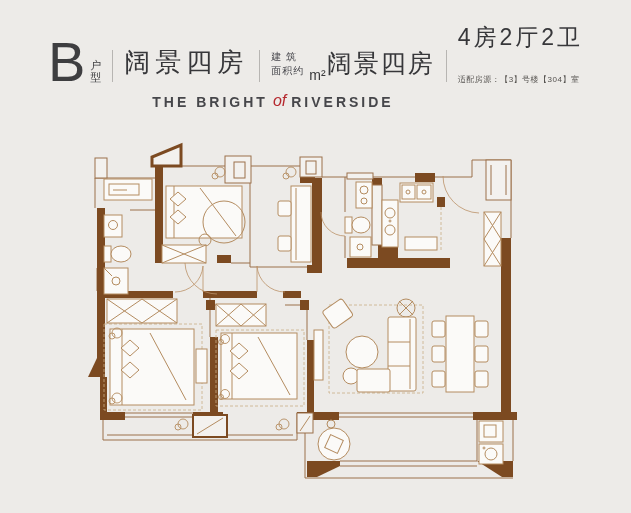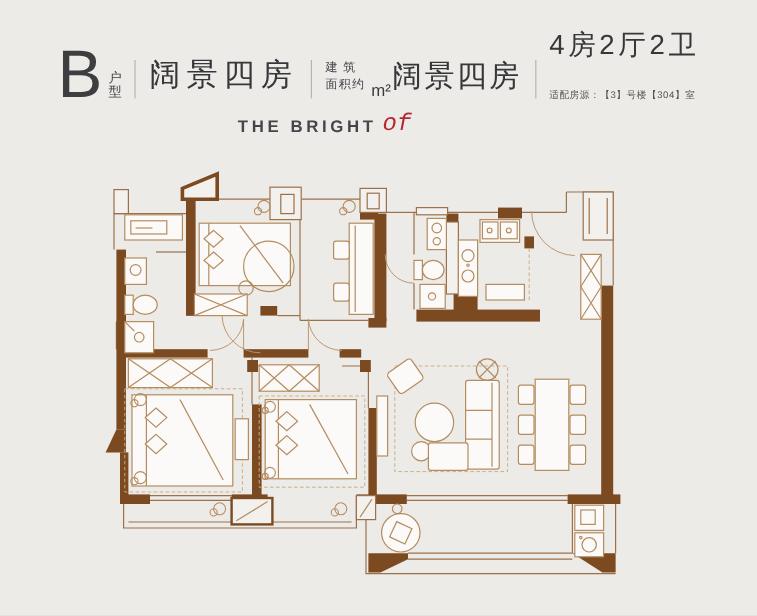--- a/index.html
+++ b/index.html
@@ -18,21 +18,21 @@
   .area-value{font-size:45px;line-height:.8;font-weight:400;letter-spacing:0;color:#3a3a3d;}
   .area-unit{font-size:14px;margin:0 1px 2px 1px;}
   .area-desc{font-size:25px;font-weight:500;letter-spacing:2px;margin-bottom:5px;color:#37373a;}
   .rooms-block{display:flex;flex-direction:column;margin-bottom:0;}
   .rooms-summary{font-size:23px;font-weight:500;letter-spacing:3px;color:#37373a;}
   .listing-note{font-size:8px;letter-spacing:.5px;color:#55524f;margin-top:21px;}
   
   .logo{position:absolute;top:92px;left:0;width:546px;display:flex;
         justify-content:center;align-items:center;}
   .logo .l1,.logo .l3{font-size:14px;font-weight:bold;letter-spacing:3px;color:#46464a;}
-  .logo .l2{font-family:Liberation Mono, monospace;font-style:italic;font-size:20px;
+  .logo .l2{font-family:Liberation Sans, sans-serif;font-style:italic;font-size:16px;
             color:#b5282e;margin:0 5px 2px 5px;}
   
   svg.plan{position:absolute;left:0;top:0;width:631px;height:513px;}
   .wall{fill:#7c4a21;stroke:none;}
   .wline{stroke:#9b714a;stroke-width:1;fill:none;}
   .wfill{fill:#f3f1ee;stroke:#9b714a;stroke-width:1;}
   .furn{stroke:#b48c60;stroke-width:1;fill:#fbfaf8;}
   .fline{stroke:#b48c60;stroke-width:1;fill:none;}
   .dash{stroke:#c9ad85;stroke-width:.8;fill:none;stroke-dasharray:3 2;}
   .arc{stroke:#bb9268;stroke-width:.8;fill:none;}
@@ -55,20 +55,21 @@
     <span class="vdiv"></span>
     <span class="rooms-block">
       <span class="rooms-summary">4房2厅2卫</span>
       <span class="listing-note">适配房源：【3】号楼【304】室</span>
     </span>
   </div>
 
   <div class="logo">
     <span class="l1">THE BRIGHT</span>
     <span class="l2">of</span>
+    <span class="l3">RIVERSIDE</span>
   </div>
 
   <svg class="plan" viewBox="0 0 631 513">
 
     <g>
       <path class="wline" d="M95,178 H155"></path>
       <path class="wline" d="M95,178 V208"></path>
       <path class="wline" d="M163,166 H225 M251,166 H300"></path>
       <path class="wline" d="M250,183 V267"></path>
       <path class="wline" d="M250,267 H307"></path>

